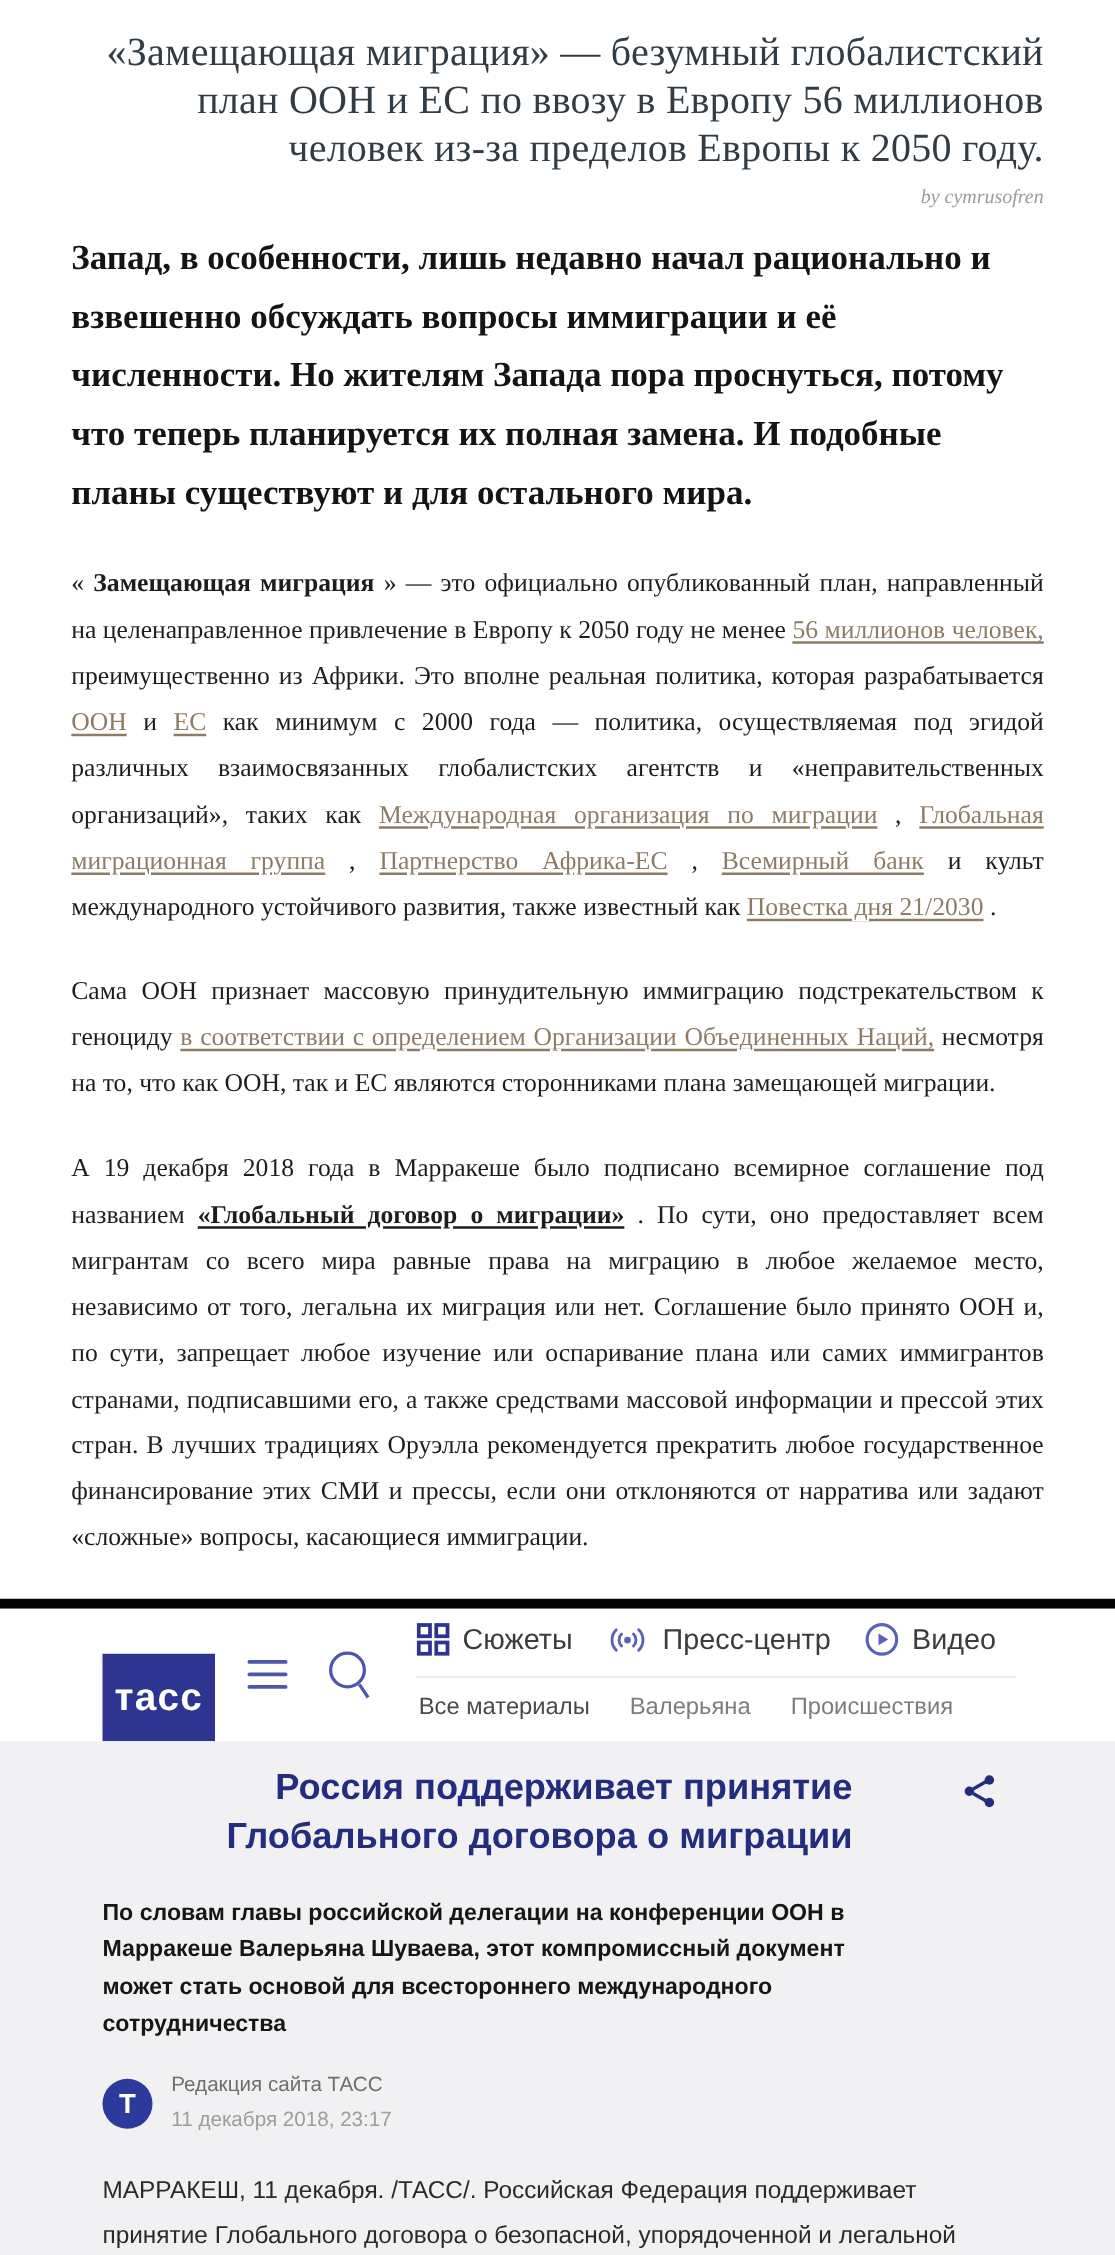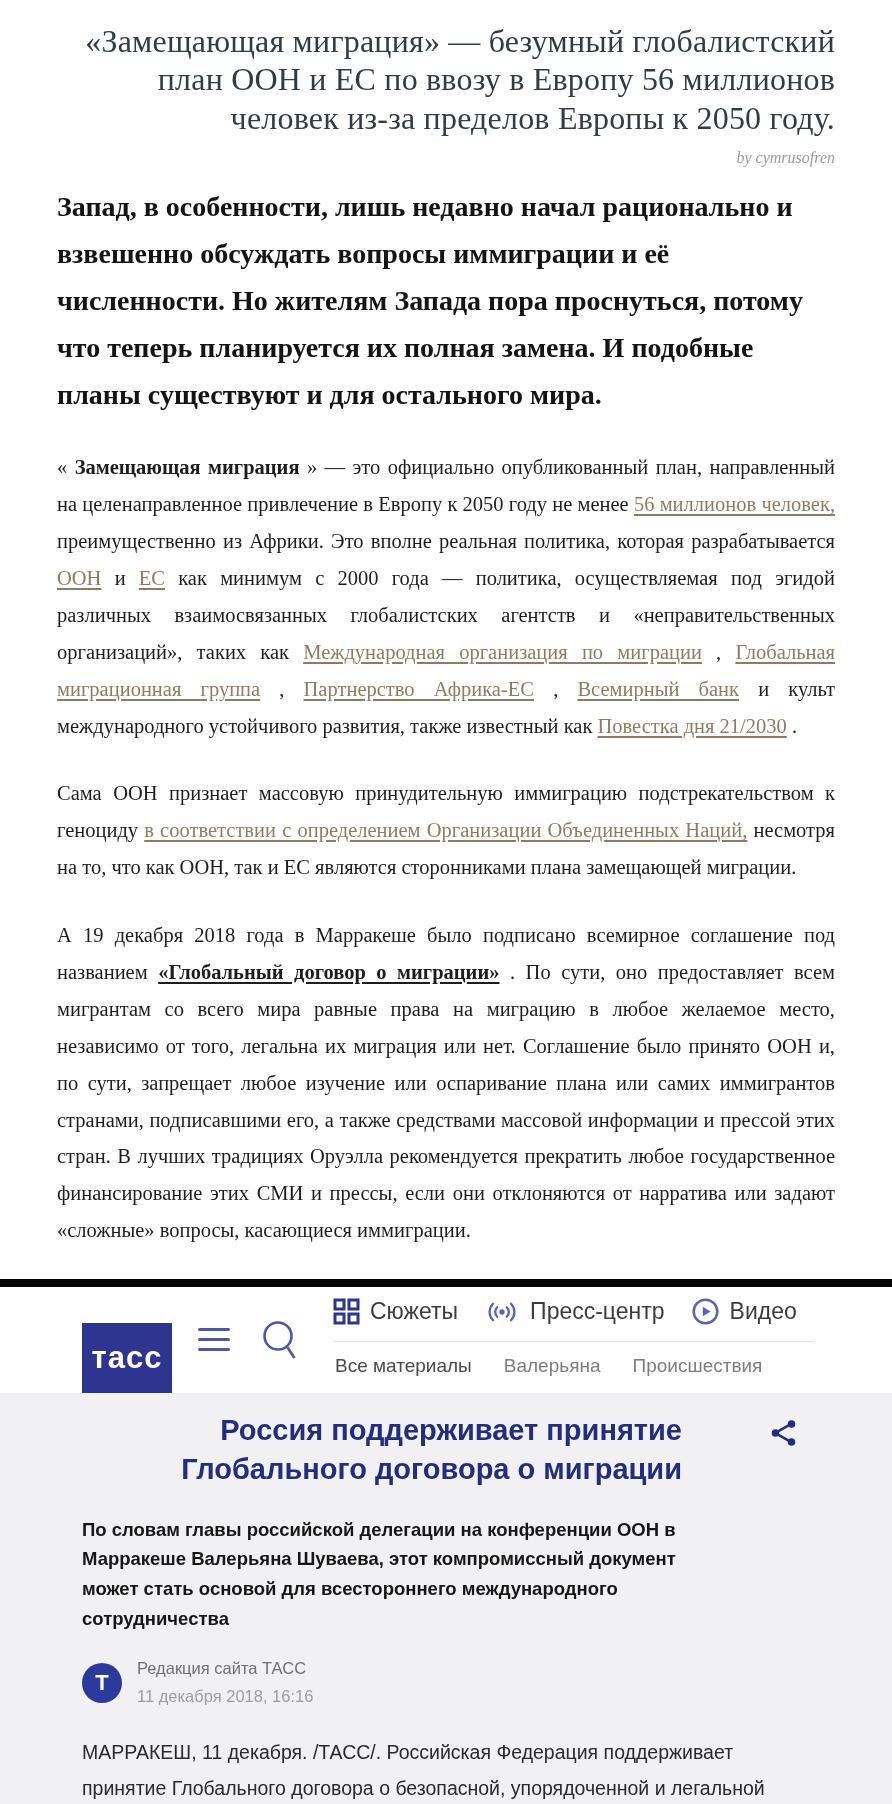--- a/index.html
+++ b/index.html
@@ -172,21 +172,21 @@
         <circle cx="23.5" cy="25" r="3.8" fill="#222d7e"></circle>
       </svg>
     </div>
 
     <div class="subtitle">По словам главы российской делегации на конференции ООН в Марракеше Валерьяна Шуваева, этот компромиссный документ может стать основой для всестороннего международного сотрудничества</div>
 
     <div class="author-row">
       <div class="avatar">T</div>
       <div>
         <div class="author-name">Редакция сайта ТАСС</div>
-        <div class="author-date">11 декабря 2018, 16:16</div>
+        <div class="author-date">11 декабря 2018, 23:17</div>
       </div>
     </div>
 
     <div class="tass-body">МАРРАКЕШ, 11 декабря. /ТАСС/. Российская Федерация поддерживает принятие Глобального договора о безопасной, упорядоченной и легальной миграции. Об этом говорится в заявлении РФ к Глобальному договору, которое зачитал во вторник глава российской делегации на межминистерской конференции ООН в Марракеше, посол России в Марокко Валерьян Шуваев.</div>
 
     <div class="quote-card"></div>
   </div>
 </div>
 
 </body></html>

